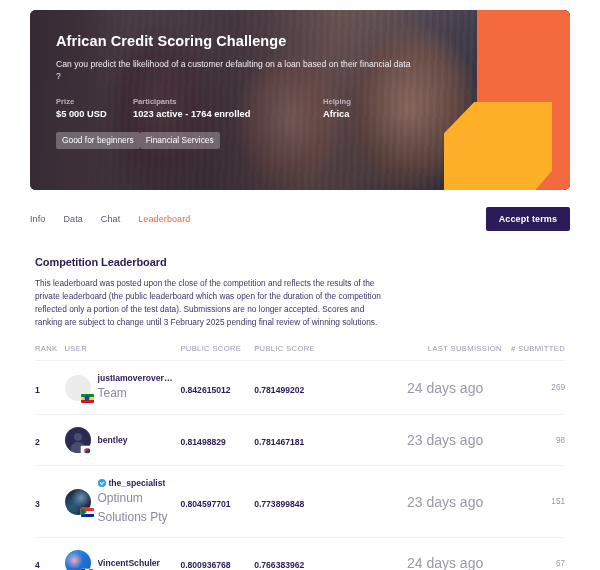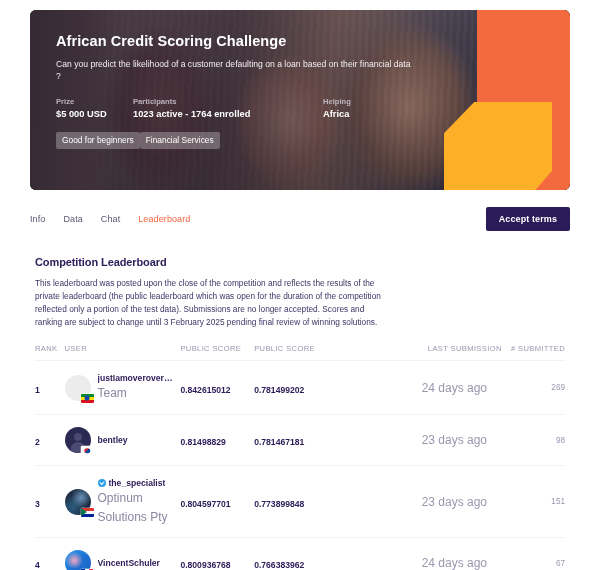--- a/index.html
+++ b/index.html
@@ -228,21 +228,21 @@
     content: ""; position: absolute;
     left: 2px; top: 2.2px; width: 3px; height: 1.6px;
     border-left: 1.1px solid #fff; border-bottom: 1.1px solid #fff;
     transform: rotate(-45deg);
   }
   .uorg {
     font-size: 12px; color: #8b87a3; margin-top: 11px;
     line-height: 1.3; max-width: 78px;
   }
   .score { font-size: 8.6px; font-weight: bold; color: #2b1b58; white-space: nowrap; text-align: center; }
-  .last { font-size: 12px; color: #9b97ae; text-align: center; white-space: nowrap; }
+  .last { font-size: 14px; color: #9b97ae; text-align: left; white-space: nowrap; }
   .nsub { font-size: 8.2px; color: #9b97ae; text-align: right; }
 </style>
 </head>
 <body>
 
 <div class="hero-wrap">
   <div class="hero">
     <div class="hero-photo">
       <div class="p1"></div>
         <div class="p2"></div>

